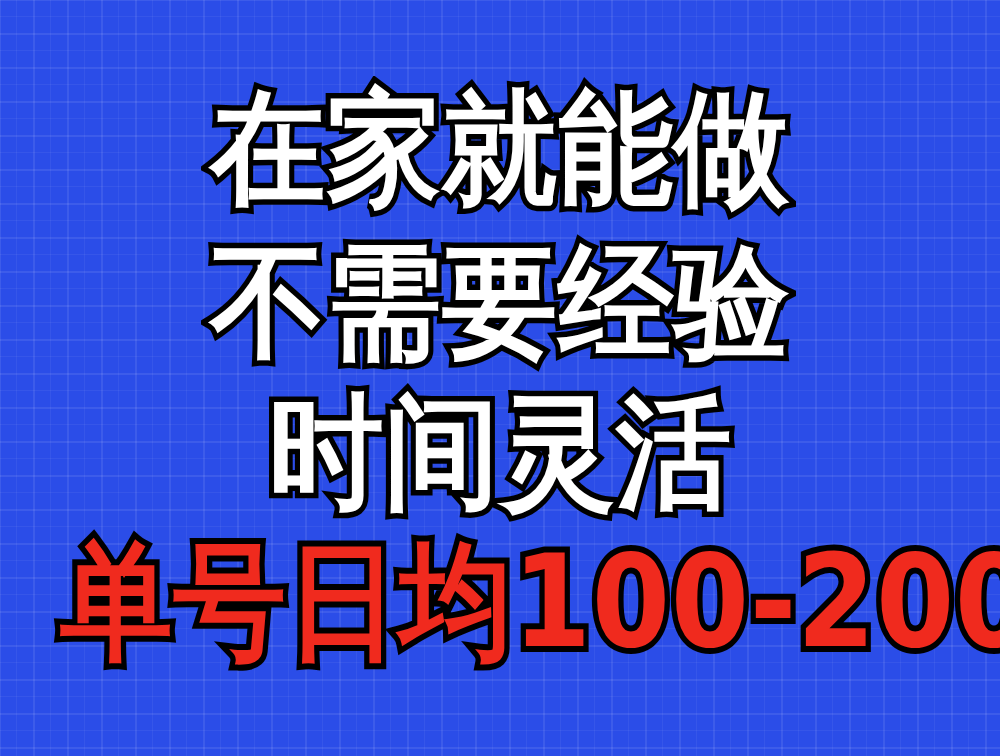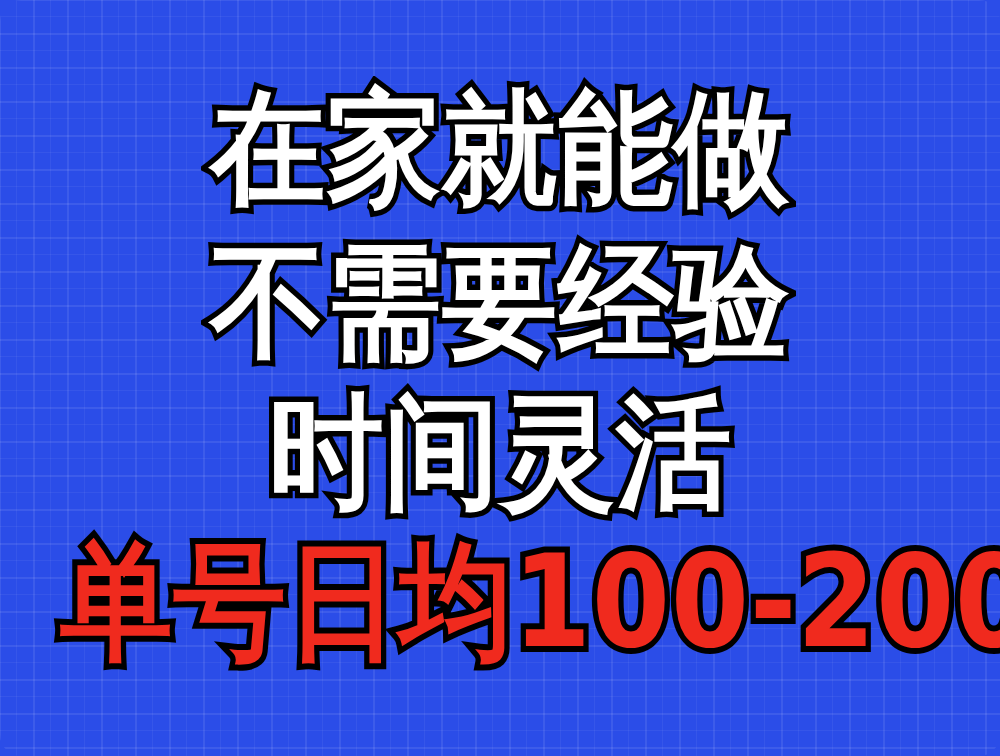--- a/index.html
+++ b/index.html
@@ -16,21 +16,20 @@
     position: relative;
     width: 1000px;
     height: 756px;
     overflow: hidden;
     background-color: #2b4de8;
     background-image:
       linear-gradient(to right, rgba(255,255,255,0.085) 0 2px, transparent 2px 100%),
       linear-gradient(to bottom, rgba(255,255,255,0.085) 0 2px, transparent 2px 100%);
     background-size: 34px 34px, 34px 34px;
     background-position: -1px -1px, -1px -1px;
-    border-radius: 21px;
   }
 
   
   #grid-overlay {
     position: absolute;
     inset: 0;
     pointer-events: none;
     background-image:
       linear-gradient(to right, rgba(255,255,255,0.05) 0 1px, transparent 1px 100%),
       linear-gradient(to bottom, rgba(255,255,255,0.05) 0 1px, transparent 1px 100%);

